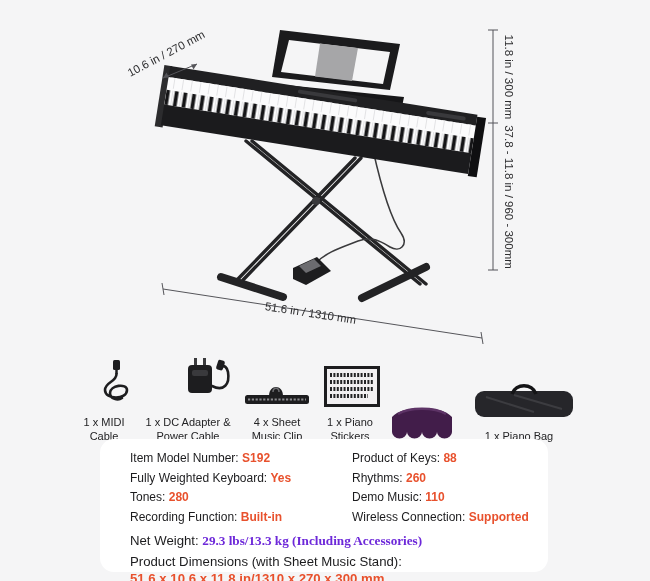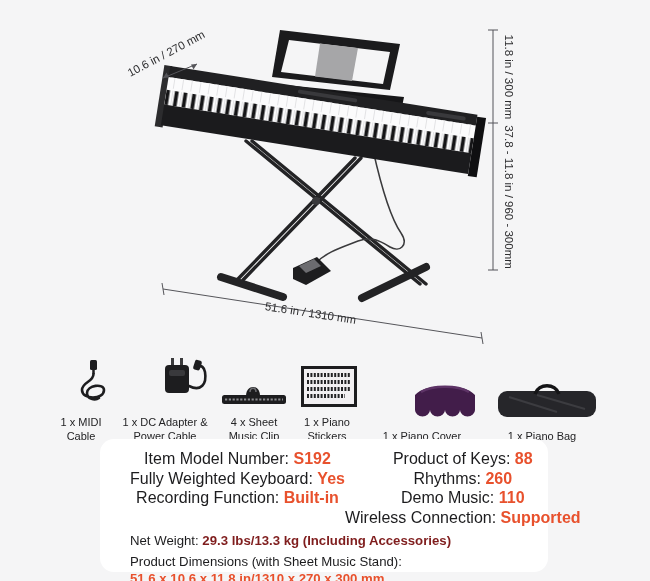--- a/index.html
+++ b/index.html
@@ -29,24 +29,24 @@
 
   
   .spec-card{
     position:absolute;left:100px;top:439px;width:448px;height:133px;
     background:#ffffff;border-radius:14px;box-sizing:border-box;
     padding:10px 18px 0 30px;
   }
   .spec-cols{display:flex;}
   .spec-col-left{width:222px;}
   .spec-col-right{flex:1;}
-  .spec-row{font-size:16px;line-height:19.5px;white-space:nowrap;text-align:center;}
+  .spec-row{font-size:12px;line-height:19.5px;white-space:nowrap;}
   .spec-row .val{color:#e8512d;font-weight:bold;}
   .spec-full{margin-top:5px;font-size:13.2px;line-height:18px;white-space:nowrap;}
-  .spec-full .val{color:#7f1d1d;font-weight:bold;}
+  .spec-full .val{color:#6d28d9;font-weight:bold;font-family:Liberation Serif, serif;}
   .spec-dims{margin-top:4px;font-size:13.2px;line-height:16.5px;}
   .spec-dims .val{color:#e8512d;font-weight:bold;}
 </style>
 </head>
 <body>
 
 <div class="stage">
 
   <svg id="diagram" width="650" height="360" viewBox="0 0 650 360">
     <defs>
@@ -171,40 +171,40 @@
     </div>
 
     <div class="acc-item">
       <div class="acc-icon">
         <svg width="64" height="40" viewBox="0 0 64 40">
           <path d="M2,13 C12,1 52,1 62,13 L62,28 A7.5,6.5 0 0 1 47,28 A7.5,6.5 0 0 1 32,28
                    A7.5,6.5 0 0 1 17,28 A7.5,6.5 0 0 1 2,28 Z" fill="#421d4a"></path>
           <path d="M8,10 C20,3 44,3 56,10" stroke="#5d3366" stroke-width="2.5" fill="none"></path>
         </svg>
       </div>
-      <span class="acc-label" style="width:110px">1 x Piano Cover</span>
     </div>
 
     <div class="acc-item">
       <div class="acc-icon">
         <svg width="100" height="40" viewBox="0 0 100 40">
           <rect x="1" y="9" width="98" height="26" rx="9" fill="#26262a"></rect>
           <path d="M38,12 C42,1 58,1 62,12" stroke="#141416" stroke-width="3.5" fill="none"></path>
           <path d="M12,15 L60,30 M40,13 L88,27" stroke="#3c3c40" stroke-width="2" fill="none"></path>
         </svg>
       </div>
       <span class="acc-label" style="width:110px">1 x Piano Bag</span>
     </div>
   </div>
 
   <div class="spec-card">
     <div class="spec-cols">
       <div class="spec-col-left">
         <div class="spec-row"><span>Item Model Number: </span><span class="val">S192</span></div>
         <div class="spec-row"><span>Fully Weighted Keyboard: </span><span class="val">Yes</span></div>
+        <div class="spec-row"><span>Tones: </span><span class="val">280</span></div>
         <div class="spec-row"><span>Recording Function: </span><span class="val">Built-in</span></div>
       </div>
       <div class="spec-col-right">
         <div class="spec-row"><span>Product of Keys: </span><span class="val">88</span></div>
         <div class="spec-row"><span>Rhythms: </span><span class="val">260</span></div>
         <div class="spec-row"><span>Demo Music: </span><span class="val">110</span></div>
         <div class="spec-row"><span>Wireless Connection: </span><span class="val">Supported</span></div>
       </div>
     </div>
     <div class="spec-full"><span>Net Weight: </span><span class="val">29.3 lbs/13.3 kg (Including Accessories)</span></div>

